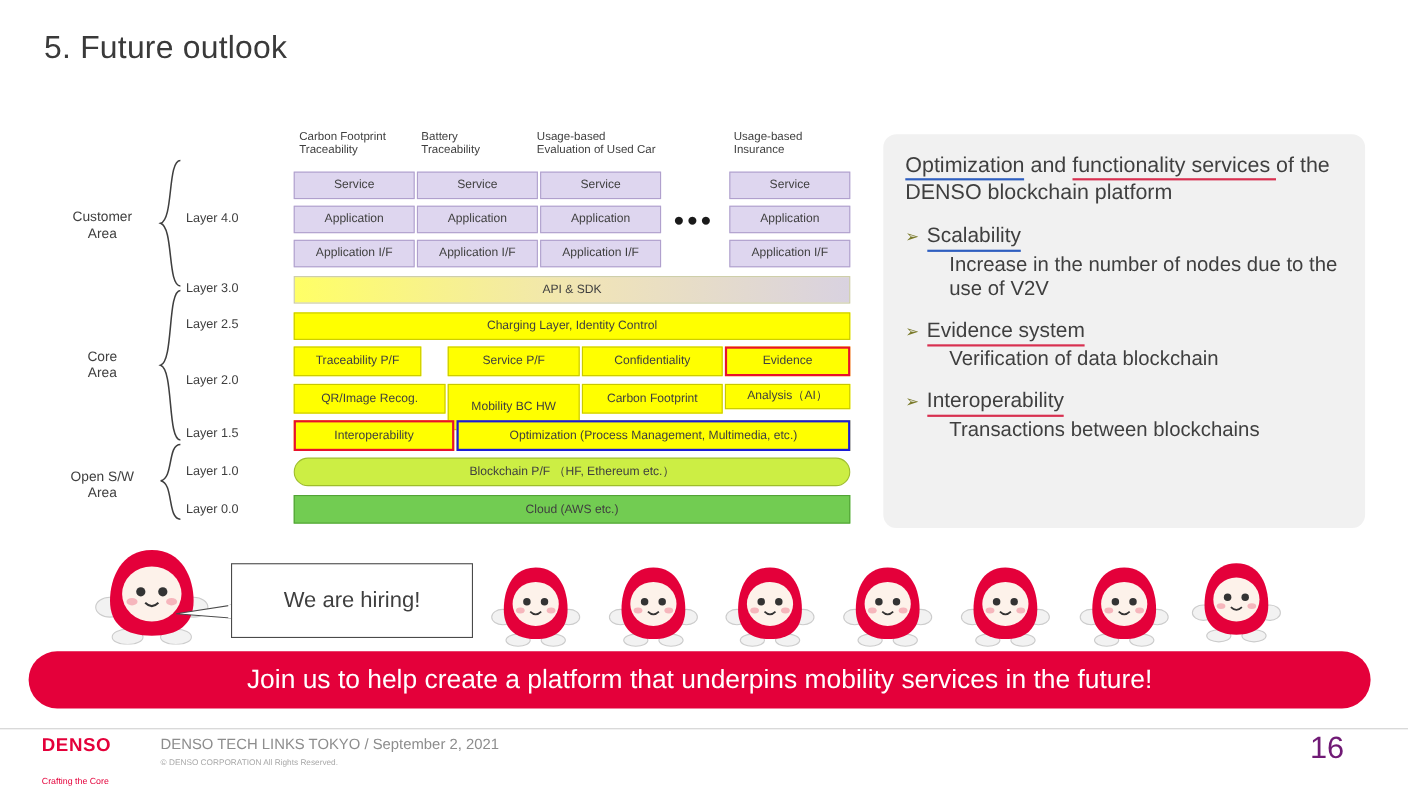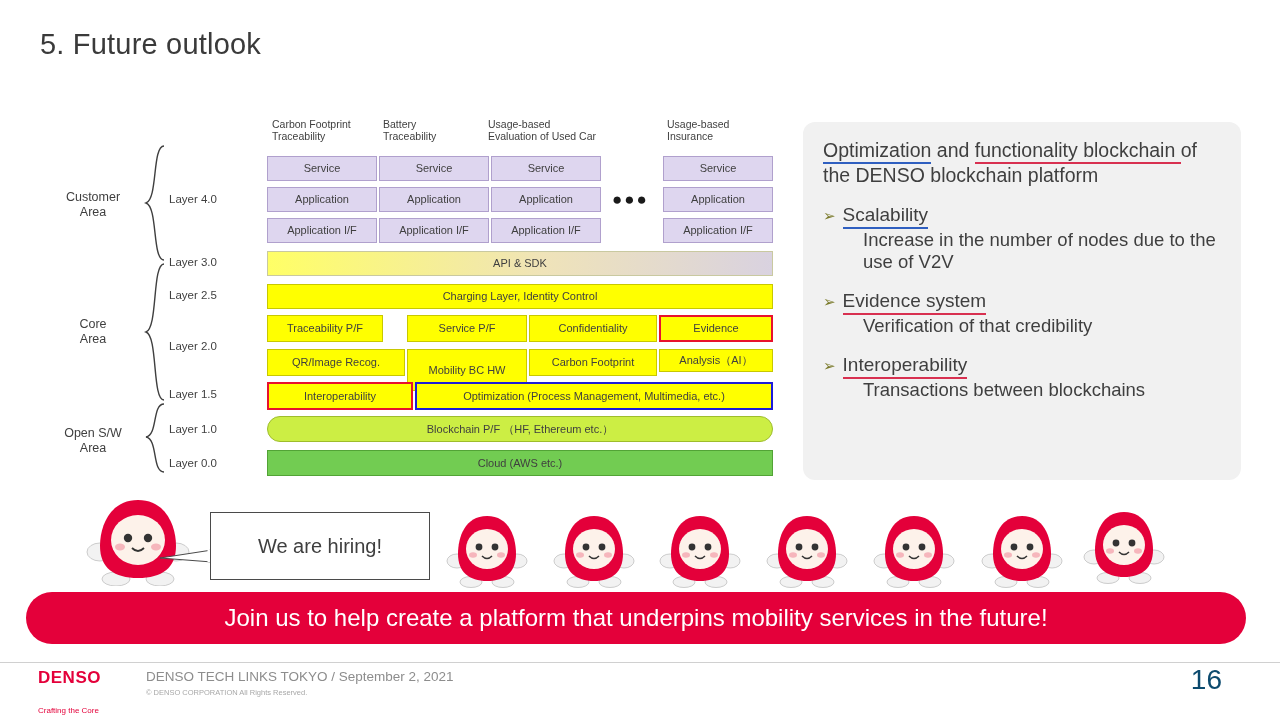--- a/index.html
+++ b/index.html
@@ -249,21 +249,21 @@
     left: 146px;
     top: 688px;
     font-size: 7.5px;
     color: #a8a8a8;
   }
   .page-num {
     position: absolute;
     right: 58px;
     top: 664px;
     font-size: 28px;
-    color: #0c4a6e;
+    color: #701a75;
   }
 </style>
 </head>
 <body>
 
 <div class="slide">
 
   <div class="slide-title">5. Future outlook</div>
 
   <div class="diagram">
@@ -352,37 +352,37 @@
     <div class="cell yellow blue-out" style="left:375px; top:270px; width:358px; height:28px;">Optimization (Process Management, Multimedia, etc.)</div>
 
     <div class="cell lgreen" style="left:227px; top:304px; width:506px; height:26px;border-radius:13px;">Blockchain P/F （HF, Ethereum etc.）</div>
 
     <div class="cell green" style="left:227px; top:338px; width:506px; height:26px;">Cloud (AWS etc.)</div>
   </div>
 
   <div class="right-panel">
     <div class="rp-inner">
       <div class="rp-head">
-        <span class="u-blue">Optimization</span><span> and </span><span class="u-red">functionality blockchain </span><span>of the DENSO blockchain platform</span>
+        <span class="u-blue">Optimization</span><span> and </span><span class="u-red">functionality services </span><span>of the DENSO blockchain platform</span>
       </div>
 
       <div class="bullet-block">
         <div class="bullet-row">
           <span class="arrow">➢</span>
           <span class="u-blue">Scalability</span>
         </div>
         <div class="bullet-sub">Increase in the number of nodes due to the use of V2V</div>
       </div>
 
       <div class="bullet-block">
         <div class="bullet-row">
           <span class="arrow">➢</span>
           <span class="u-red">Evidence system</span>
         </div>
-        <div class="bullet-sub">Verification of that credibility</div>
+        <div class="bullet-sub">Verification of data blockchain</div>
       </div>
 
       <div class="bullet-block">
         <div class="bullet-row">
           <span class="arrow">➢</span>
           <span class="u-red">Interoperability</span>
         </div>
         <div class="bullet-sub">Transactions between blockchains</div>
       </div>
     </div>

